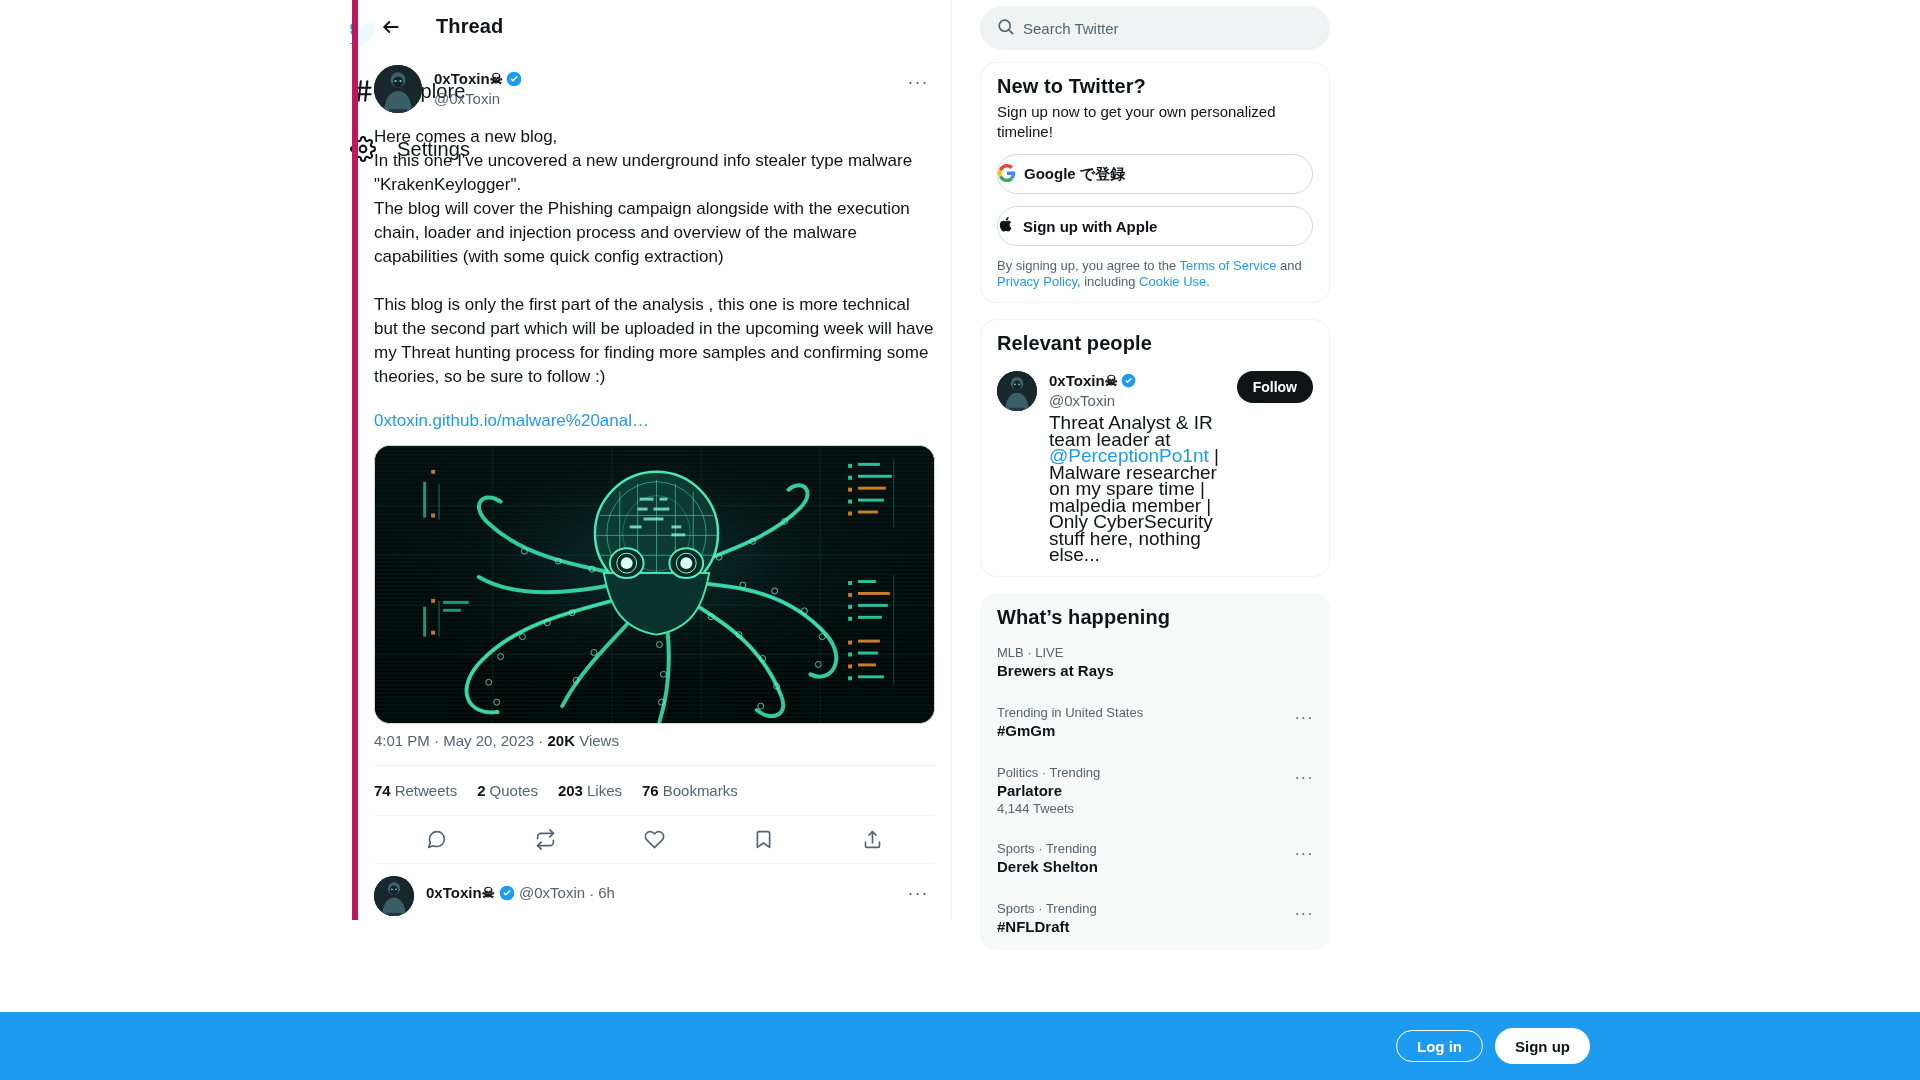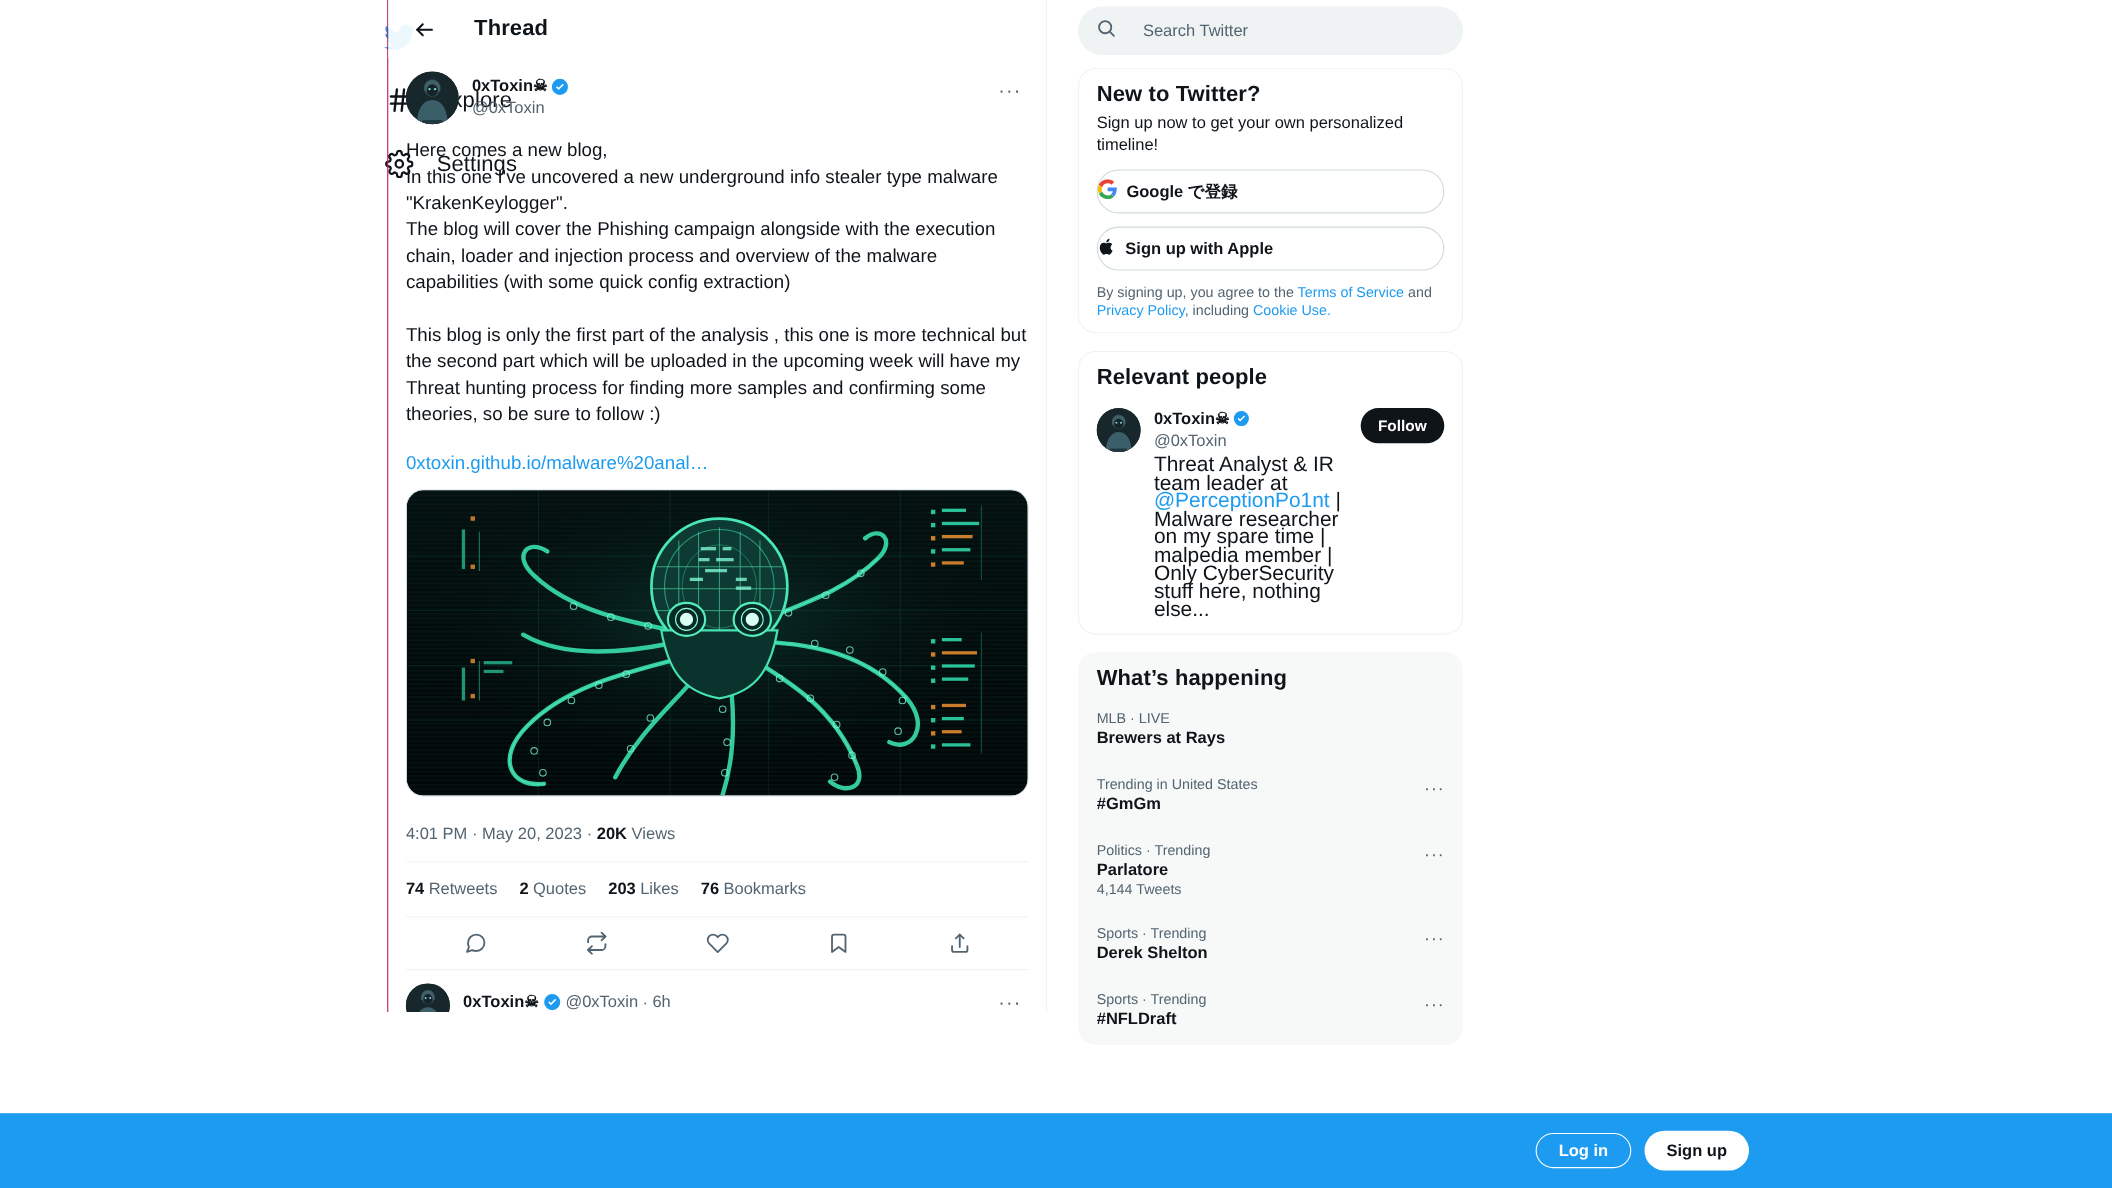--- a/index.html
+++ b/index.html
@@ -24,21 +24,21 @@
     display: flex; align-items: center; gap: 19px;
     height: 58px; padding: 0 14px 0 8px;
     border-radius: 999px; cursor: pointer; width: max-content;
   }
   .nav-icon { width: 30px; height: 30px; display: flex; align-items: center; justify-content: center; flex: 0 0 30px; }
   .nav-label { font-size: 20px; color: #0f1419; letter-spacing: .1px; }
 
   
   .center {
     width: 600px; flex: 0 0 600px;
-    border-left: 1px solid #be185d;
+    border-left: 6px solid #be185d;
     border-right: 1px solid #eff3f4;
     height: 920px;
     overflow: hidden;
     position: relative;
   }
   .thread-header {
     height: 53px; display: flex; align-items: center; gap: 28px;
     padding: 0 16px; background: rgba(255,255,255,.92);
     position: sticky; top: 0; z-index: 5;
   }
@@ -71,21 +71,21 @@
     margin-top: 12px; white-space: pre-wrap; word-wrap: break-word;
   }
   .link { color: #1d9bf0; text-decoration: none; cursor: pointer; }
   .tweet-link-row { margin-top: 20px; font-size: 17px; line-height: 24px; }
   .media {
     margin-top: 12px; width: 100%; height: 279px;
     border-radius: 16px; border: 1px solid #cfd9de; overflow: hidden;
     background: #000; position: relative; cursor: pointer;
   }
   .meta-row {
-    font-size: 15px; color: #536471; padding: 26px 0 16px 0;
+    font-size: 15px; color: #536471; padding: 8px 0 16px 0;
     border-bottom: 1px solid #eff3f4;
   }
   .meta-row b { color: #0f1419; font-weight: bold; }
   .stats-row {
     display: flex; gap: 20px; font-size: 15px; color: #536471;
     padding: 16px 0; border-bottom: 1px solid #eff3f4;
   }
   .stats-row .sv { color: #0f1419; font-weight: bold; margin-right: 4px; }
   .stat { cursor: pointer; }
   .actions-row {
@@ -106,21 +106,21 @@
   .reply-text { font-size: 15px; line-height: 20px; margin-top: 0px; white-space: pre-wrap; }
 
   
   .right {
     width: 350px; flex: 0 0 350px;
     padding: 6px 0 0 28px;
   }
   .right-inner { width: 350px; }
   .search-box {
     height: 44px; background: #eff3f4; border-radius: 999px;
-    display: flex; align-items: center; gap: 24px; padding: 0 16px;
+    display: flex; align-items: center; gap: 8px; padding: 0 16px;
     margin-bottom: 12px; cursor: text;
   }
   .search-box input {
     border: none; background: transparent; outline: none;
     font-size: 15px; font-family: inherit; color: #0f1419; width: 100%;
   }
   .search-box input::placeholder { color: #536471; }
   .card {
     border: 1px solid #eff3f4; border-radius: 16px;
     margin-bottom: 16px; overflow: hidden;

